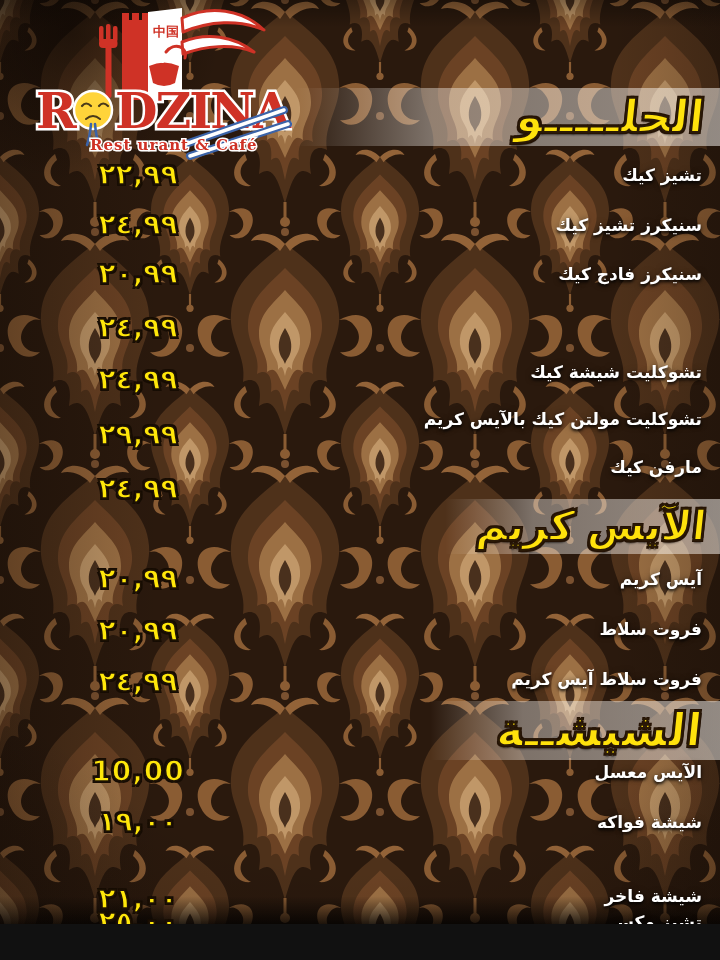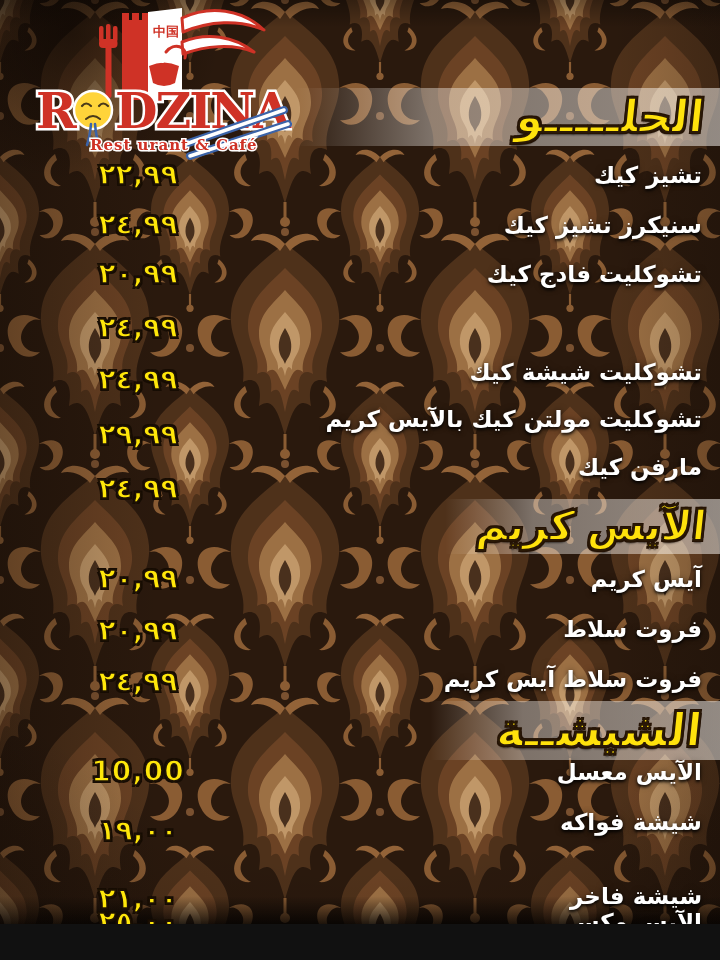--- a/index.html
+++ b/index.html
@@ -48,21 +48,21 @@
   .row{position:absolute;left:0;right:0;height:38px;padding-left:44px;}
   .price{
     position:absolute;left:86px;width:104px;text-align:center;
     direction:ltr;unicode-bidi:bidi-override;
     font-weight:bold;font-size:28px;line-height:34px;color:#ffe70a;letter-spacing:1px;
     -webkit-text-stroke:1.4px #1f1204;
     text-shadow:2px 2px 0 #160c03,-2px 2px 0 #160c03,2px -2px 0 #160c03,-2px -2px 0 #160c03;
   }
   .item{
     position:absolute;right:18px;direction:rtl;white-space:nowrap;
-    font-weight:bold;font-size:23px;line-height:34px;color:#ffffff;
+    font-weight:bold;font-size:17px;line-height:34px;color:#ffffff;
     text-shadow:0 2px 3px rgba(0,0,0,0.85),0 0 6px rgba(0,0,0,0.5);
   }
 </style>
 </head>
 <body>
 
 <div class="stage">
 
   <svg class="bg" width="720" height="960" xmlns="http://www.w3.org/2000/svg">
     <defs>
@@ -150,21 +150,21 @@
   <div class="row" style="top:158px">
     <span class="price" style="top:0">٢٢,٩٩</span>
     <span class="item">تشيز كيك</span>
   </div>
   <div class="row" style="top:208px">
     <span class="price" style="top:0">٢٤,٩٩</span>
     <span class="item">سنيكرز تشيز كيك</span>
   </div>
   <div class="row" style="top:257px">
     <span class="price" style="top:0">٢٠,٩٩</span>
-    <span class="item">تشوكليت فادج كيك</span>
+    <span class="item">سنيكرز فادج كيك</span>
   </div>
   <div class="row" style="top:308px">
     <span class="price" style="top:3px">٢٤,٩٩</span>
   </div>
   <div class="row" style="top:355px">
     <span class="price" style="top:8px">٢٤,٩٩</span>
     <span class="item">تشوكليت شيشة كيك</span>
   </div>
   <div class="row" style="top:402px">
     <span class="price" style="top:16px">٢٩,٩٩</span>
@@ -194,25 +194,25 @@
 
   <div class="band band3">
     <span class="band-title">الشيشــة</span>
   </div>
 
   <div class="row" style="top:755px">
     <span class="price" style="top:0">10,00</span>
     <span class="item">الآيس معسل</span>
   </div>
   <div class="row" style="top:805px">
-    <span class="price" style="top:9px">١٩,٠٠</span>
+    <span class="price" style="top:0">١٩,٠٠</span>
     <span class="item">شيشة فواكه</span>
   </div>
   <div class="row" style="top:879px">
     <span class="price" style="top:3px">٢١,٠٠</span>
     <span class="item">شيشة فاخر</span>
   </div>
   <div class="row" style="top:905px">
     <span class="price" style="top:0">٢٥,٠٠</span>
-    <span class="item">الآيس مكس</span>
+    <span class="item">تشيز مكس</span>
   </div>
 
 </div>
 
 </body></html>

